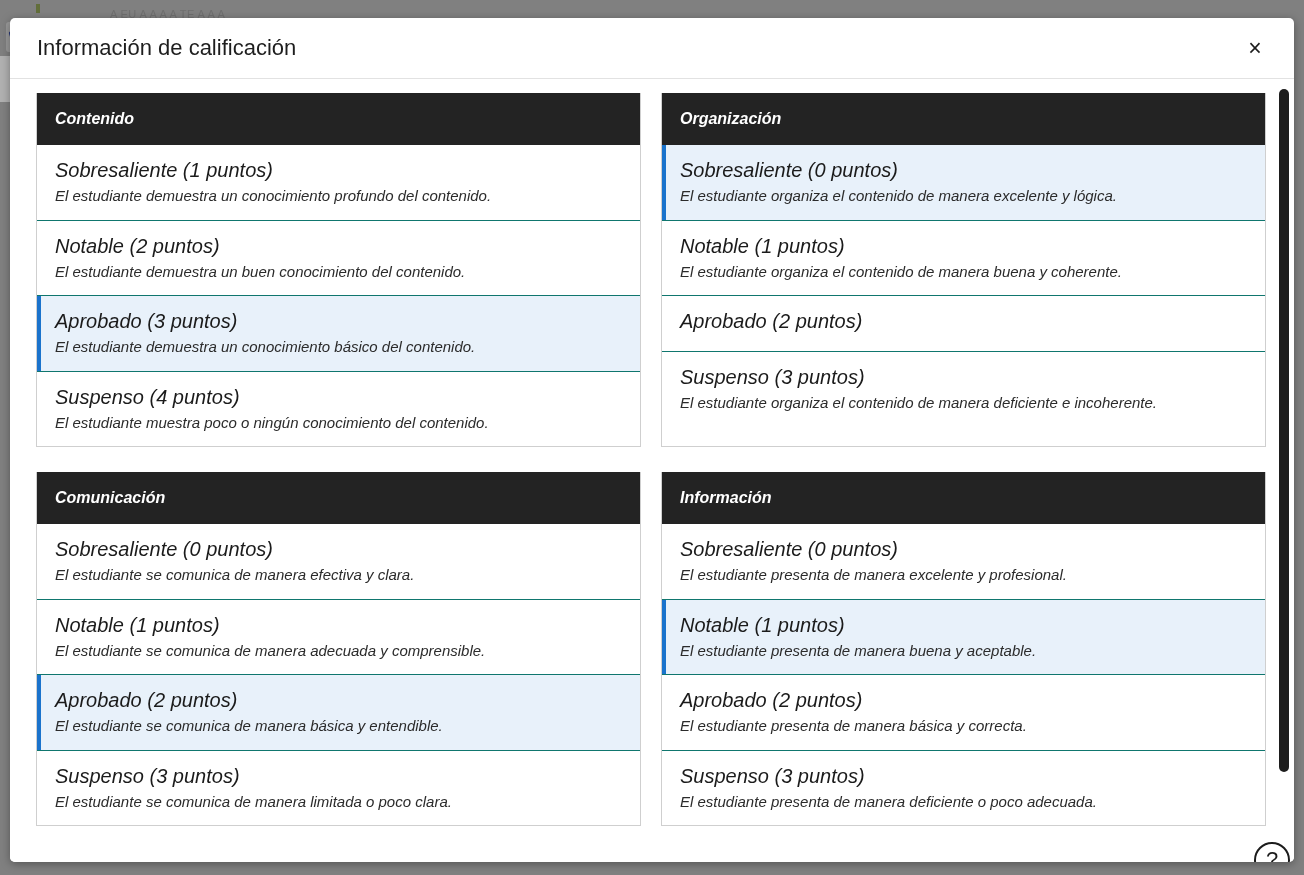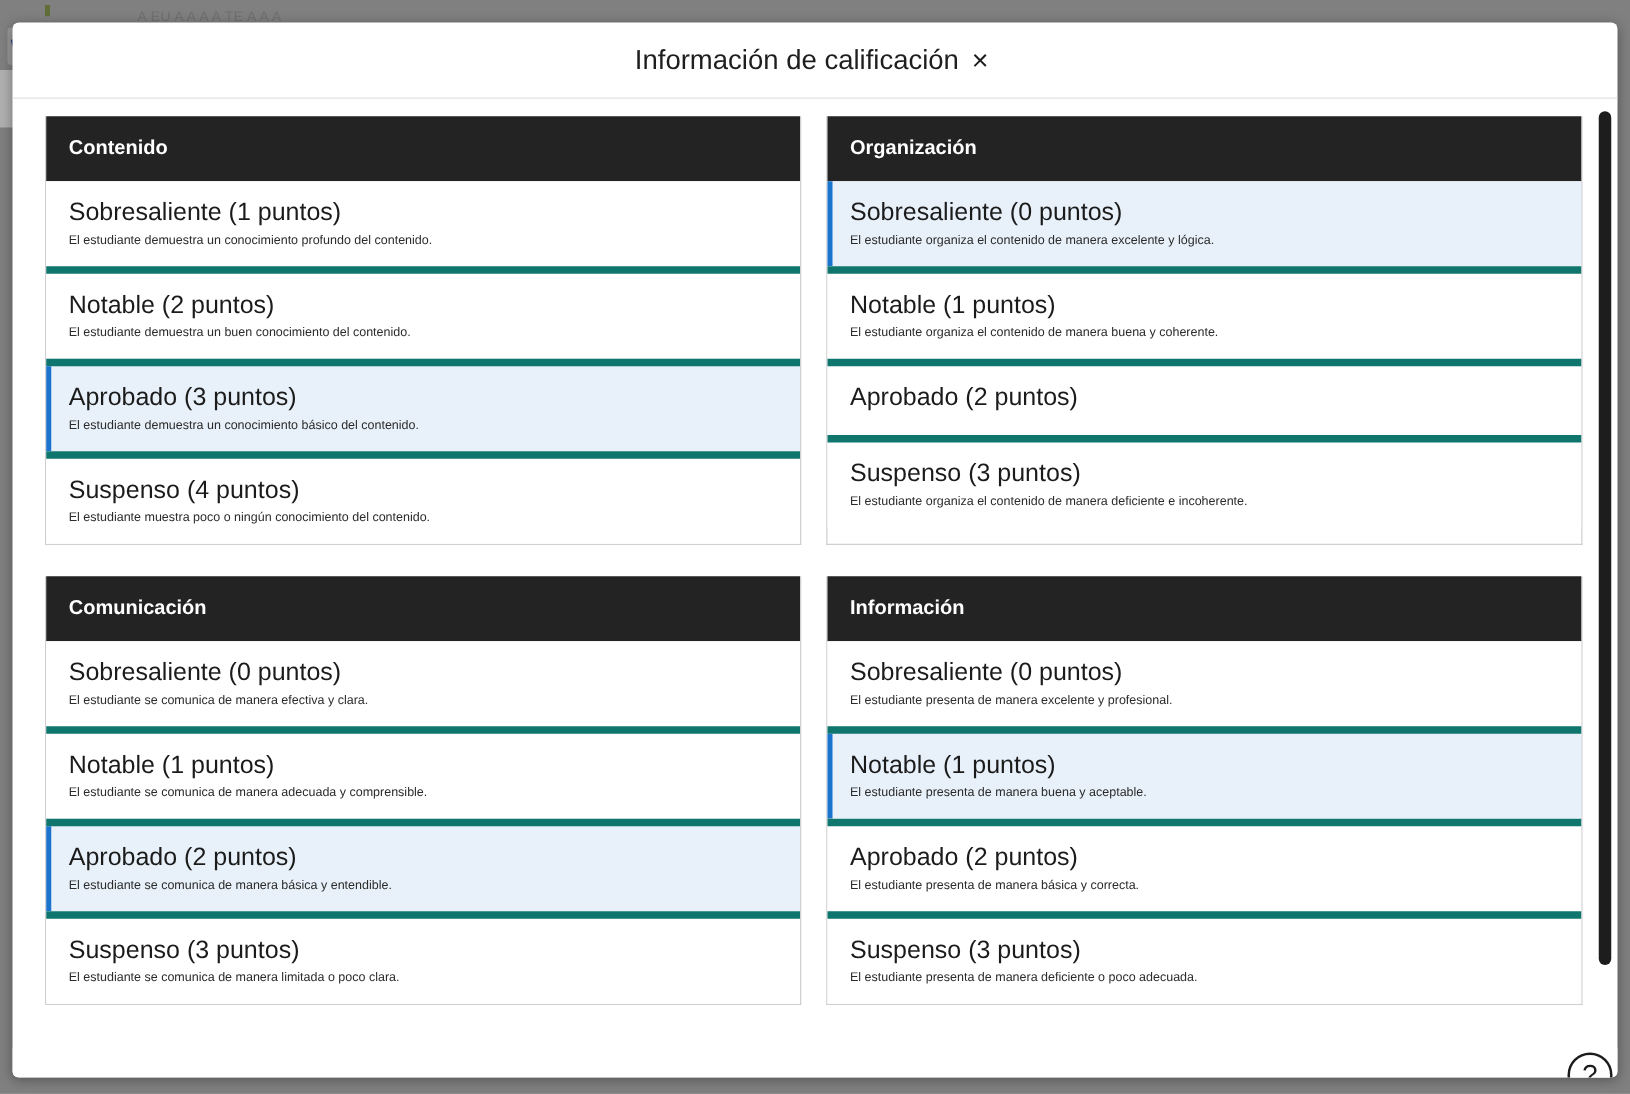--- a/index.html
+++ b/index.html
@@ -75,21 +75,21 @@
     flex-direction: column;
     overflow: hidden;
   }
 
   #modal-header {
     height: 61px;
     min-height: 61px;
     border-bottom: 1px solid #e2e2e2;
     display: flex;
     align-items: center;
-    justify-content: center;
+    justify-content: space-between;
     padding: 0 22px 0 27px;
   }
   #modal-title {
     font-size: 22px;
     color: #1e1e1e;
     font-weight: 400;
     line-height: 1;
   }
   #close-btn {
     width: 34px; height: 34px;
@@ -104,20 +104,21 @@
     line-height: 1;
     border-radius: 3px;
   }
 
   
   #modal-body {
     flex: 1;
     position: relative;
     overflow: hidden;
     padding: 0;
+    font-style: italic;
   }
   #scroll-area {
     position: absolute;
     inset: 0;
     overflow: hidden;
     padding: 14px 36px 14px 26px;
   }
 
   #grid {
     display: grid;
@@ -139,21 +140,21 @@
     font-size: 16px;
     font-weight: 700;
     padding: 18px 18px;
     line-height: 1;
   }
   .levels { display: block; }
 
   .level {
     position: relative;
     padding: 13px 16px 14px 18px;
-    border-top: 6px solid #0f766e;
+    border-top: 1px solid #0f766e;
     background: #ffffff;
     cursor: pointer;
   }
   .levels .level:first-child { border-top: none; }
 
   .level.selected {
     background: #e8f1fa;
   }
   .level.selected:before {
     content: "";
@@ -163,21 +164,21 @@
     background: #1a73cc;
   }
 
   .level-title {
     font-size: 20px;
     color: #1b1b1b;
     line-height: 1.25;
     margin-bottom: 3px;
   }
   .level-desc {
-    font-size: 10px;
+    font-size: 15px;
     color: #2b2b2b;
     line-height: 1.3;
   }
 
   
   #scrollbar-track {
     position: absolute;
     right: 5px;
     top: 4px;
     bottom: 4px;

